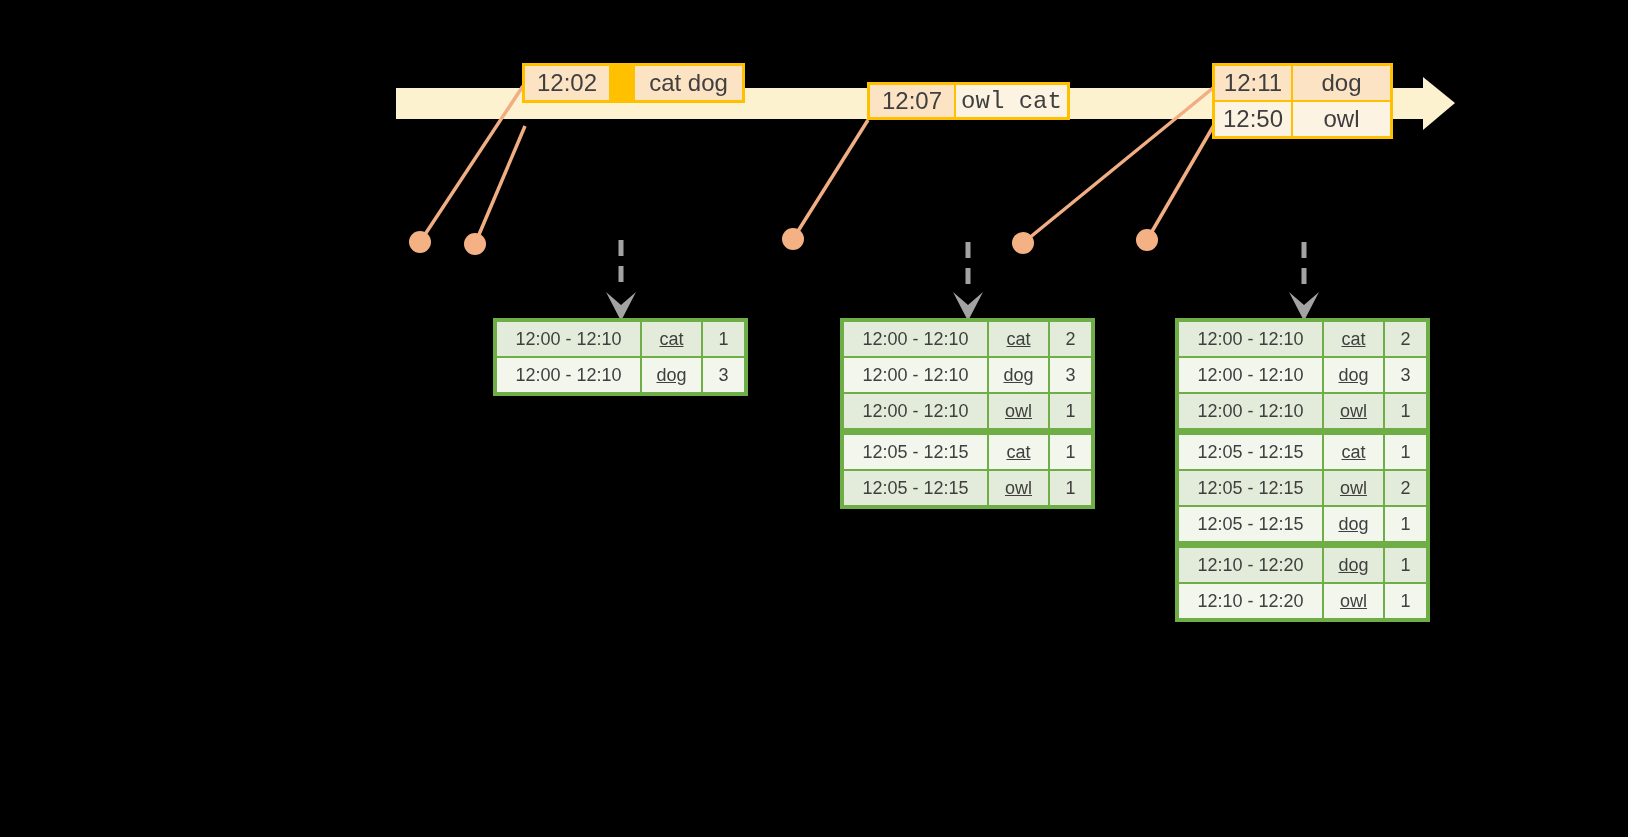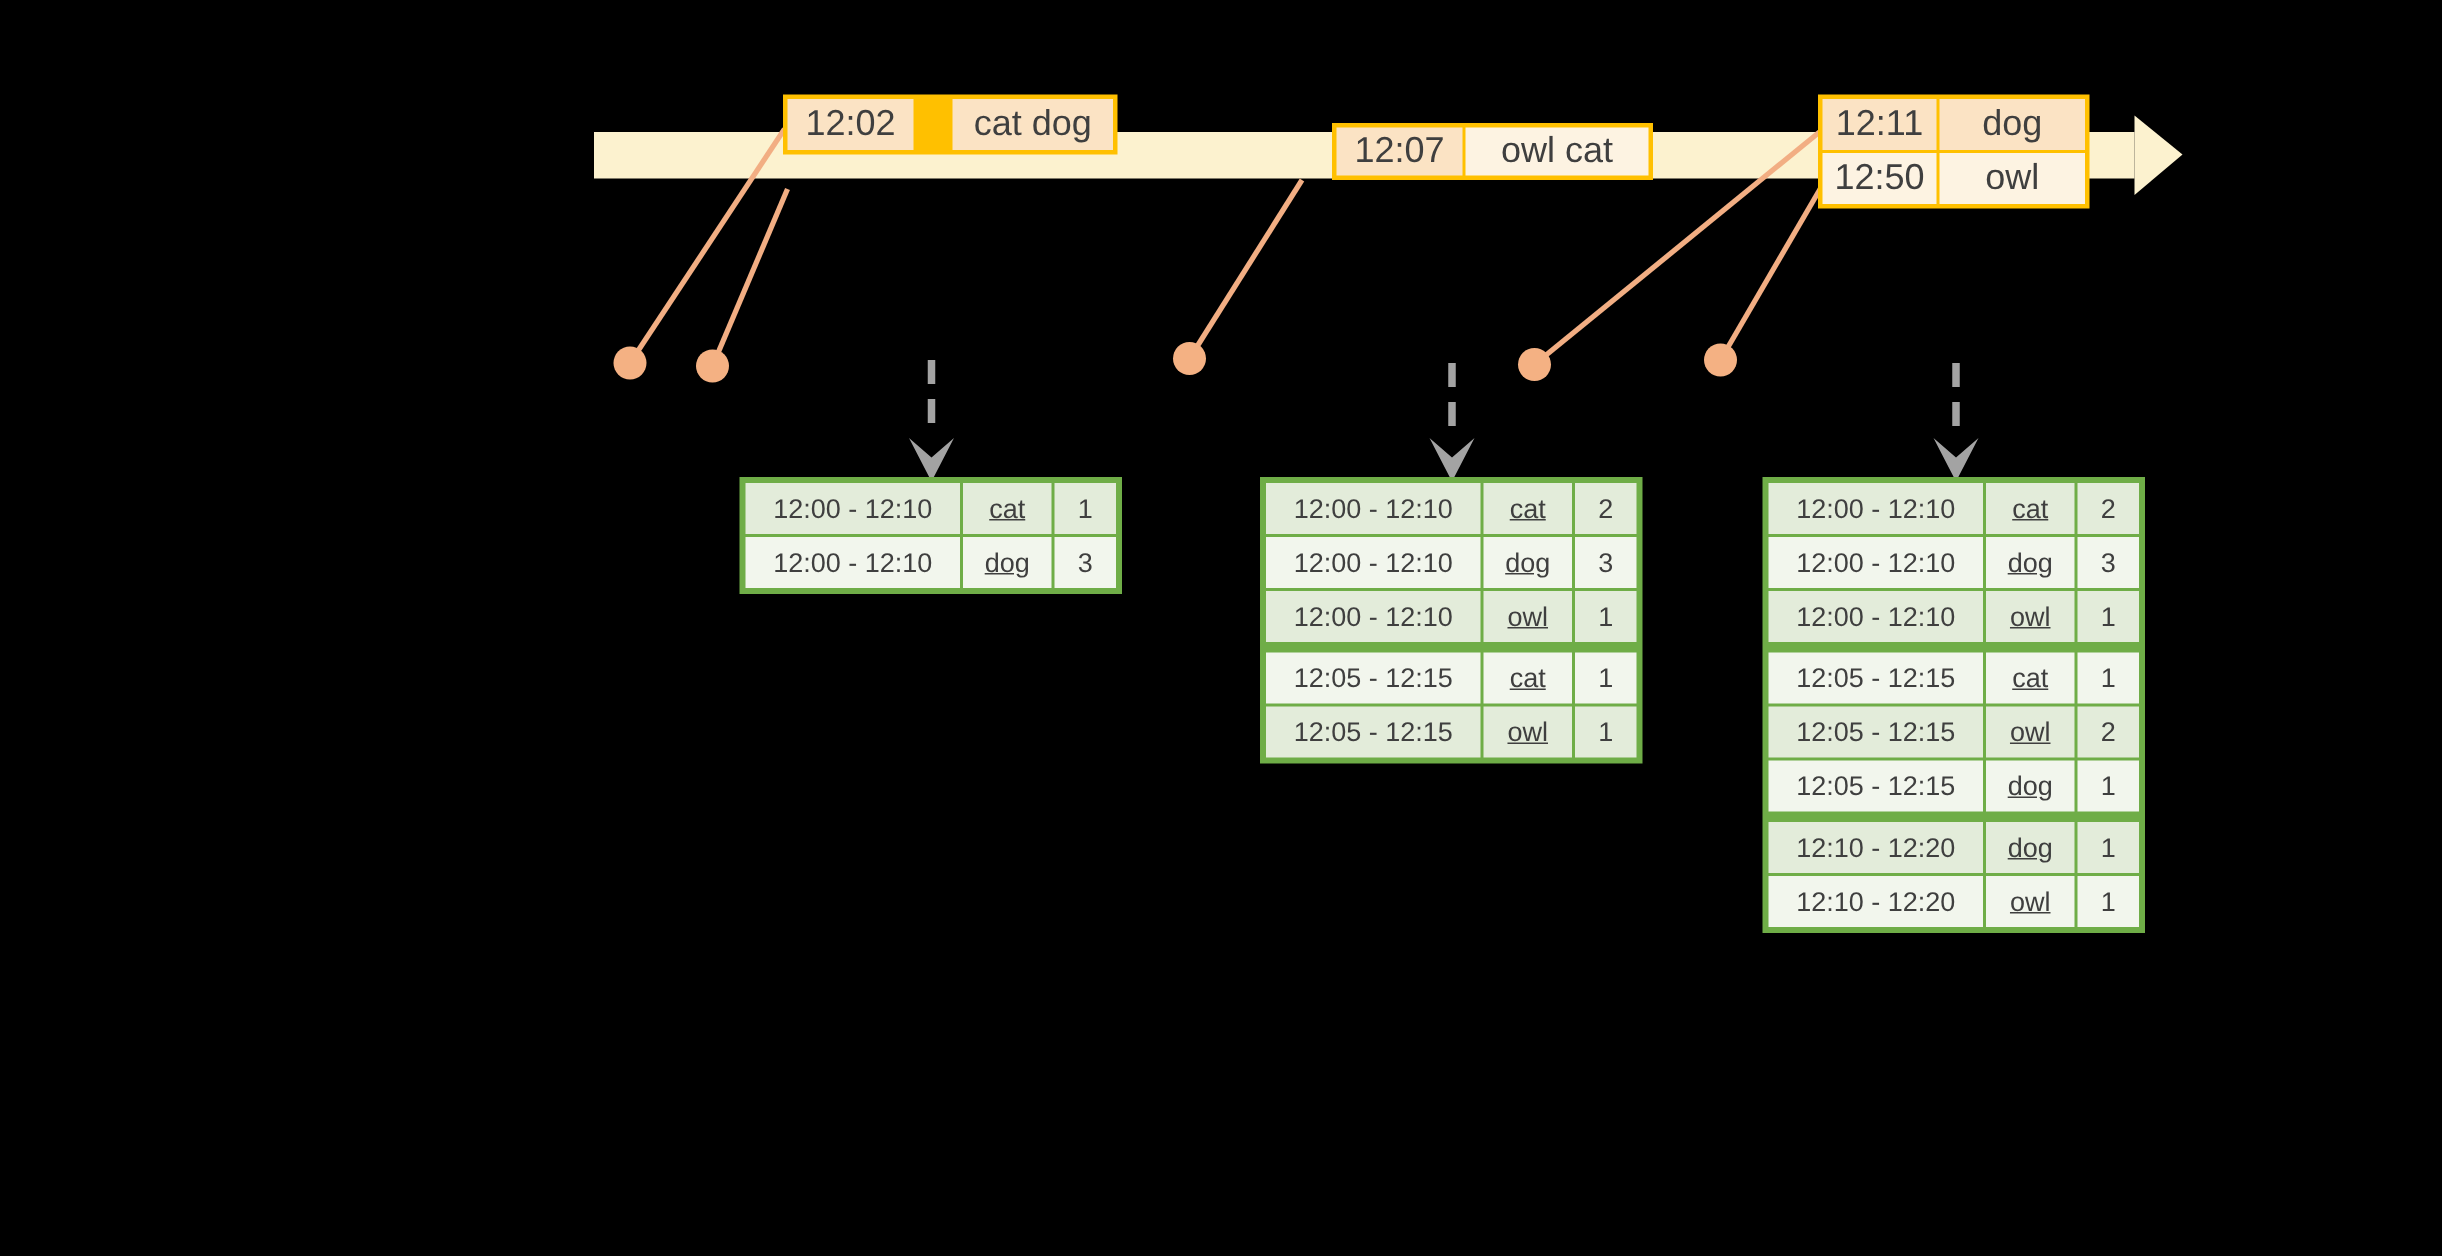--- a/index.html
+++ b/index.html
@@ -39,24 +39,24 @@
   .evt-row { display: flex; gap: 2px; }
   .evt-cell {
     display: flex; align-items: center; justify-content: center;
     font-size: 24px; color: #3f3f3f; height: 34px;
   }
   .evt-shade-a { background: #FBE3C4; }
   .evt-shade-b { background: #FDF3E2; }
   #event-box-1 { left: 522px; top: 63px; }
   #event-box-1 .t { width: 84px; }
   #event-box-1 .v { width: 107px; margin-left: 24px; }
-  #event-box-2 { left: 867px; top: 82px; margin-left: 21px; }
+  #event-box-2 { left: 867px; top: 82px; }
   #event-box-2 .evt-cell { height: 32px; }
   #event-box-2 .t { width: 84px; }
-  #event-box-2 .v { width: 122px; }
+  #event-box-2 .v { width: 111px; font-family: Liberation Mono, monospace; }
   #event-box-3 { left: 1212px; top: 63px; }
   #event-box-3 .t { width: 76px; }
   #event-box-3 .v { width: 97px; }
   
   .res-table {
     position: absolute;
     background: #6FAD47;
     padding: 4px;
     display: flex;
     flex-direction: column;

